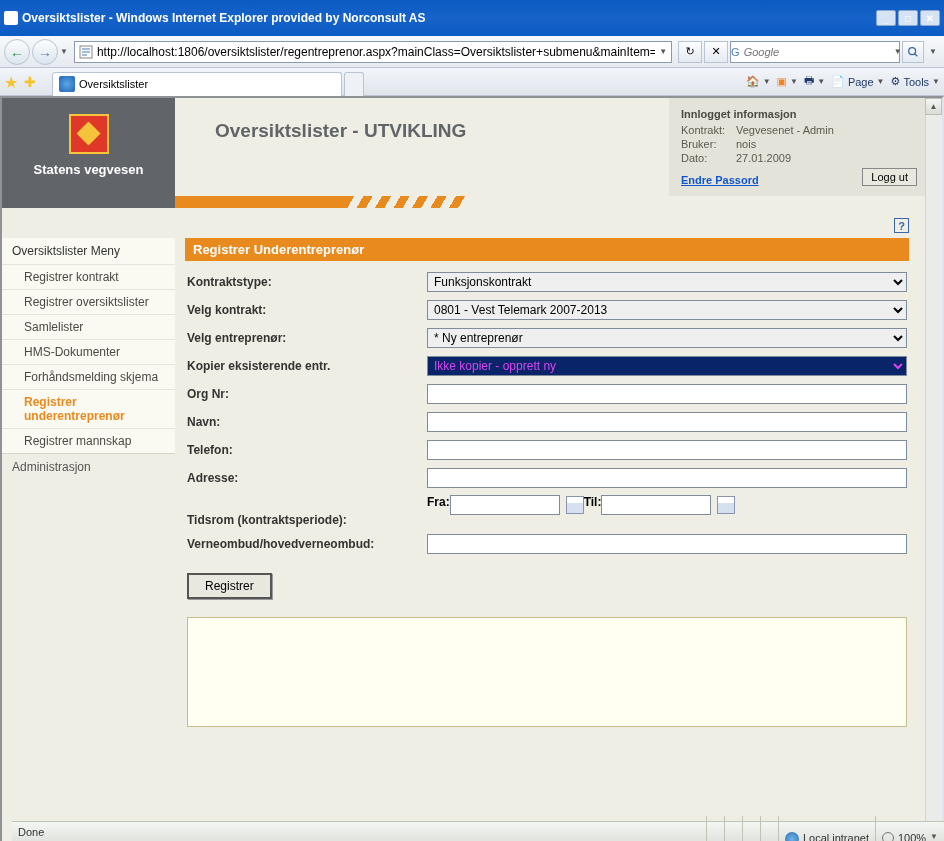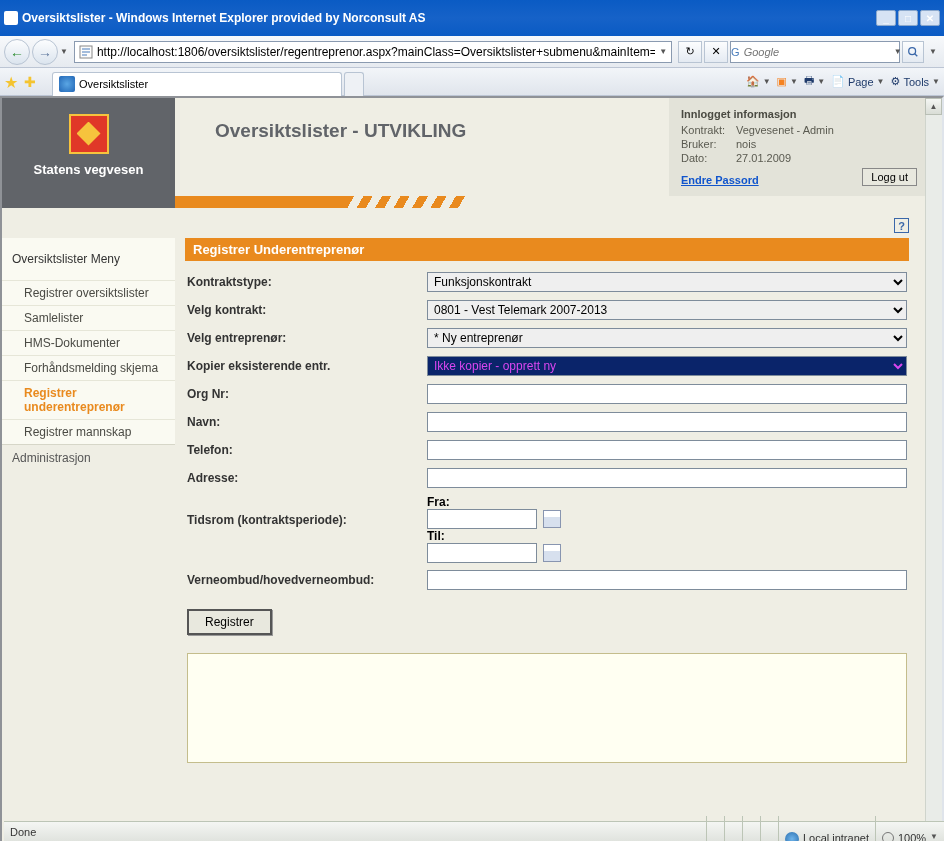--- a/index.html
+++ b/index.html
@@ -59,45 +59,45 @@
     
     
     .decor-bar { height: 12px; background: #efeee4; display:flex; }
     .decor-left { width: 173px; background:#616469; }
     .decor-orange { width: 170px; height: 12px; background: #e98a1e; }
     .decor-hatch { width: 120px; background: repeating-linear-gradient(120deg,#e98a1e 0 8px,#efeee4 8px 16px); }
     
     
     .body-row { display: flex; }
     .sidebar { width: 173px; background:#efeee4; padding-top: 30px; }
-    .side-title { padding: 14px 10px; font-size: 12px; color: #333; font-weight: normal; background:#fafaf2;}
+    .side-title { padding: 6px 10px; font-size: 12px; color: #333; font-weight: normal; background:#fafaf2;}
     .side-item { padding: 5px 10px 5px 22px; font-size: 12px; color: #4a4a44; background:#fafaf2; border-top:1px solid #e6e6d8;}
     .side-item.active { color: #e98a1e; font-weight: bold; }
     .side-section { padding: 6px 10px; font-size: 12px; color: #555; border-top:1px solid #d6d6c8; background:#efeee4;}
     
     .main { flex: 1; padding: 30px 16px 10px 10px; background:#efeee4; position: relative; }
     .help-icon { position: absolute; right: 16px; top: 10px; width: 15px; height: 15px; border: 1px solid #3a67a9; color: #3a67a9; font-weight: bold; font-size: 11px; display:flex;align-items:center;justify-content:center; }
     .panel-title { background: #e98a1e; color: #fff; font-weight: bold; padding: 4px 8px; font-size: 13px; }
     .form { padding: 10px 2px; }
     .form-row { display: flex; align-items: center; margin-bottom: 6px; min-height: 22px; }
     .form-label { width: 240px; font-weight: bold; font-size: 12px; color: #333; }
     .form-field { flex: 1; display: flex; }
     .form-field select, .form-field input { width: 100%; font-size: 12px; border: 1px solid #7e8c9b; padding: 1px 2px; height: 20px; }
     .form-field select.highlighted { background: #0a246a; color: #d946ef; }
-    .date-group { display: flex; flex-direction: column; }
+    .date-group { display: flex; flex-direction: row; }
     .date-sub { display: flex; align-items: center; gap: 6px; }
     .date-sub-label { font-weight: bold; font-size: 12px; }
     .date-input { width: 110px; border: 1px solid #7e8c9b; height: 20px; }
     .cal-icon { width: 18px; height: 18px; border: 1px solid #8895b0; background: linear-gradient(#fff 40%,#d7e0ee 40%); display:inline-block; }
     .form-row.period { align-items: flex-start; }
     .submit-btn { margin-top: 12px; border: 2px solid #555; background: #e8e8de; padding: 4px 16px; font-size: 12px; font-weight: normal; box-shadow: 1px 1px 0 #999; }
     .output-box { margin-top: 18px; width: 100%; height: 110px; border: 1px solid #c4bd8c; background: #fffff2; }
     
     
-    .statusbar { position: absolute; left: 4px; right: 0; bottom: 0; height: 20px; background: linear-gradient(#f4f6f3,#e0e3de); border-top: 1px solid #bcc5b6; display: flex; align-items: center; font-size: 11px; color: #333; }
+    .statusbar { position: absolute; left: 12px; right: 0; bottom: 0; height: 20px; background: linear-gradient(#f4f6f3,#e0e3de); border-top: 1px solid #bcc5b6; display: flex; align-items: center; font-size: 11px; color: #333; }
     .status-left { padding: 0 6px; flex: 0 0 auto; }
     .status-seg { border-left: 1px solid #bcc5b6; height: 100%; padding: 16px 6px; display:flex;align-items:flex-start; gap:4px; }
     .status-spacer { flex: 1; border-left: 1px solid #bcc5b6; }
     .globe-icon { width: 14px; height: 14px; border-radius: 50%; background: radial-gradient(#6fb4ea,#2a6fb0); }
     .zoom-icon { width: 12px; height: 12px; border: 1px solid #777; border-radius: 50%; position:relative; }
     .zoom-icon::after{content:"";position:absolute;right:-4px;bottom:-4px;width:5px;height:1.5px;background:#777;transform:rotate(45deg);}
   </style>
 </head>
 <body>
 
@@ -209,20 +209,21 @@
     </div>
     <div class="decor-bar">
       <div class="decor-left"></div>
       <div class="decor-orange"></div>
       <div class="decor-hatch"></div>
     </div>
 
     <div class="body-row">
       <div class="sidebar">
         <div class="side-title">Oversiktslister Meny</div>
+        <div class="side-item">Registrer kontrakt</div>
         <div class="side-item">Registrer oversiktslister</div>
         <div class="side-item">Samlelister</div>
         <div class="side-item">HMS-Dokumenter</div>
         <div class="side-item">Forhåndsmelding skjema</div>
         <div class="side-item active">Registrer underentreprenør</div>
         <div class="side-item">Registrer mannskap</div>
         <div class="side-section">Administrasjon</div>
       </div>
 
       <div class="main">

